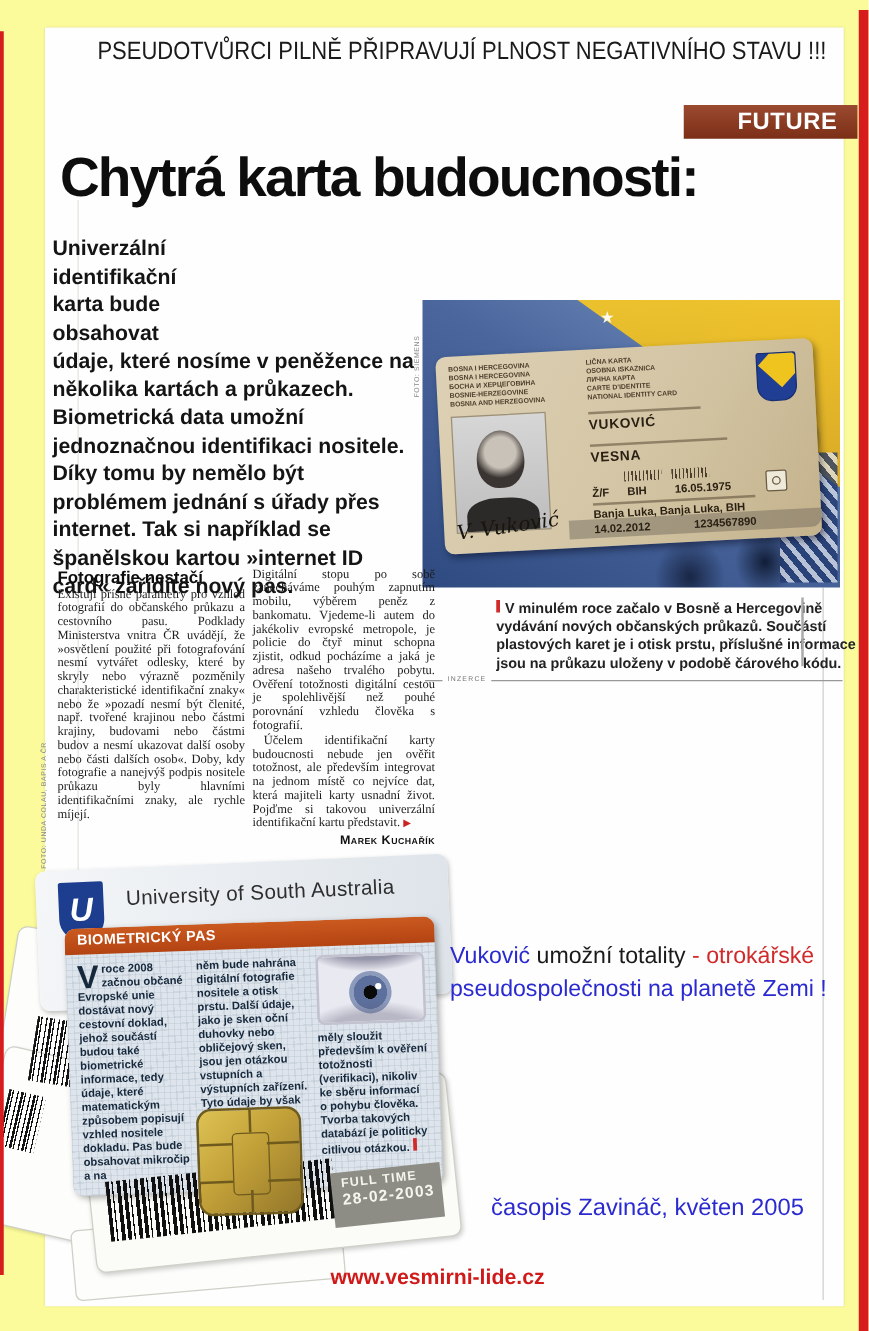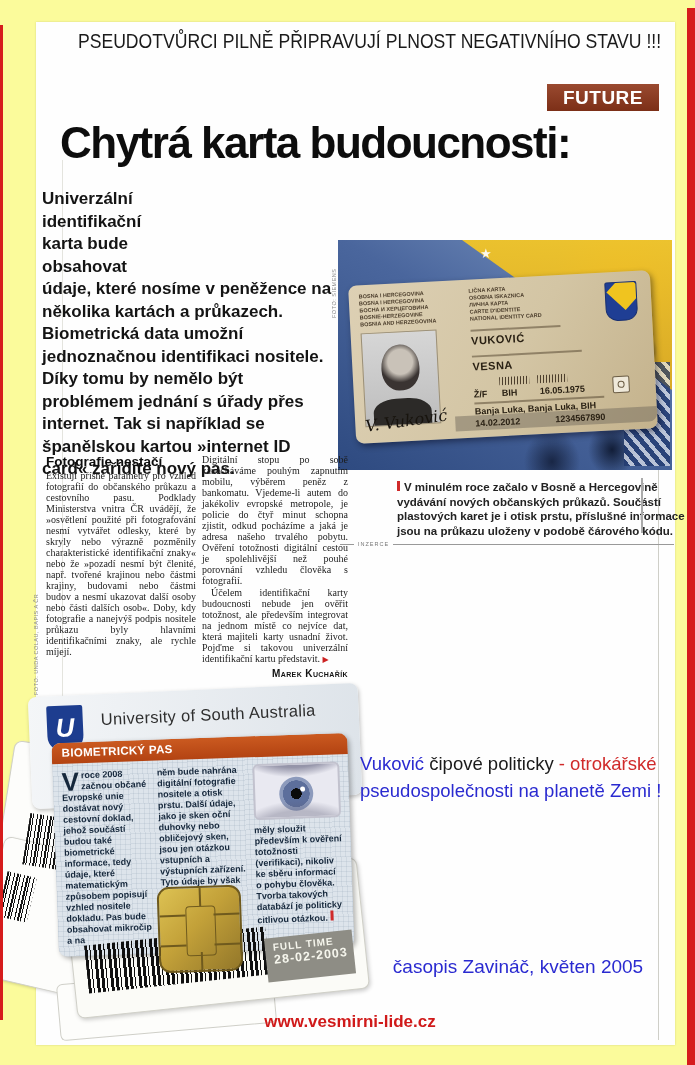--- a/index.html
+++ b/index.html
@@ -15,23 +15,23 @@
   .panel{left:36px;top:22px;width:639px;height:1023px;background:#fefefe;z-index:0;
          box-shadow:0 0 2px rgba(0,0,0,.15);}
   .fold-line{left:62px;top:160px;width:1px;height:880px;background:#e4e4de;z-index:1;}
   .scan-line-right{left:658px;top:470px;width:1px;height:570px;background:#cfcfc8;z-index:1;}
 
   .top-headline{left:40px;top:30px;width:632px;text-align:center;font-size:20px;color:#1a1a1a;
     white-space:nowrap;transform:scaleX(.88);transform-origin:50% 50%;z-index:2;}
 
   .future-badge{left:547px;top:84px;width:112px;height:27px;line-height:27px;text-align:center;
     background:linear-gradient(#9a4a30,#7c2f17);color:#fff;font-weight:900;font-size:19px;
-    letter-spacing:.5px;z-index:2;}
-
-  .headline1{left:60px;top:118px;width:612px;font-size:44px;font-weight:900;letter-spacing:-1.5px;
+    letter-spacing:.5px;z-index:2;padding-left:27px;}
+
+  .headline1{left:48px;top:118px;width:612px;font-size:44px;font-weight:900;letter-spacing:-1.5px;
     color:#0d0d0d;white-space:nowrap;z-index:3;}
   .headline2{left:166px;top:156px;font-size:78px;font-weight:900;letter-spacing:-4px;line-height:82px;
     color:#0d0d0d;white-space:nowrap;z-index:3;}
 
   .intro{left:42px;top:188px;width:296px;font-size:17px;font-weight:bold;line-height:22.5px;
     color:#141414;z-index:2;}
   .wrap-spacer{float:right;width:164px;height:72px;}
 
   
   .photo{left:338px;top:240px;width:334px;height:230px;overflow:hidden;z-index:2;
@@ -300,21 +300,21 @@
     <div class="chip-line" style="right:0;top:26px;width:26px;height:1.5px;"></div>
     <div class="chip-line" style="right:0;top:56px;width:26px;height:1.5px;"></div>
     <div class="chip-line" style="left:40px;top:0;width:1.5px;height:18px;"></div>
     <div class="chip-line" style="left:40px;bottom:0;width:1.5px;height:18px;"></div>
     <div class="chip-mid"></div>
   </div>
 
   <div class="abs slogan">
     <div>
       <span class="t-blue">Vuković</span>
-      <span class="t-black">čipové politicky</span>
+      <span class="t-black">umožní totality</span>
       <span class="t-red">- otrokářské</span>
     </div>
     <div class="t-blue">pseudospolečnosti na planetě Zemi !</div>
   </div>
 
   <div class="abs credit-line">časopis Zavináč, květen 2005</div>
   <div class="abs site-url">www.vesmirni-lide.cz</div>
 </div>
 
 </body></html>

